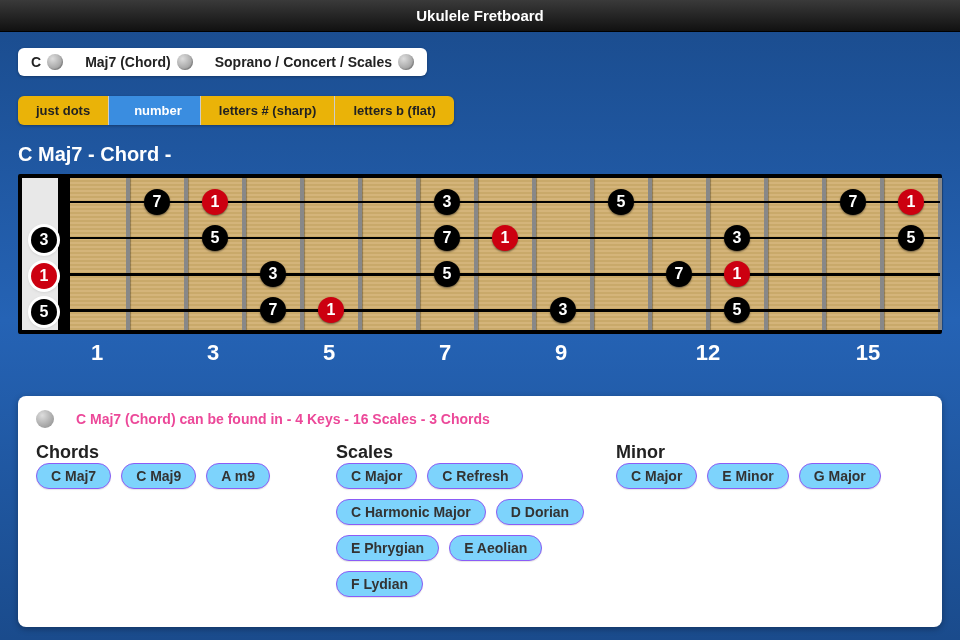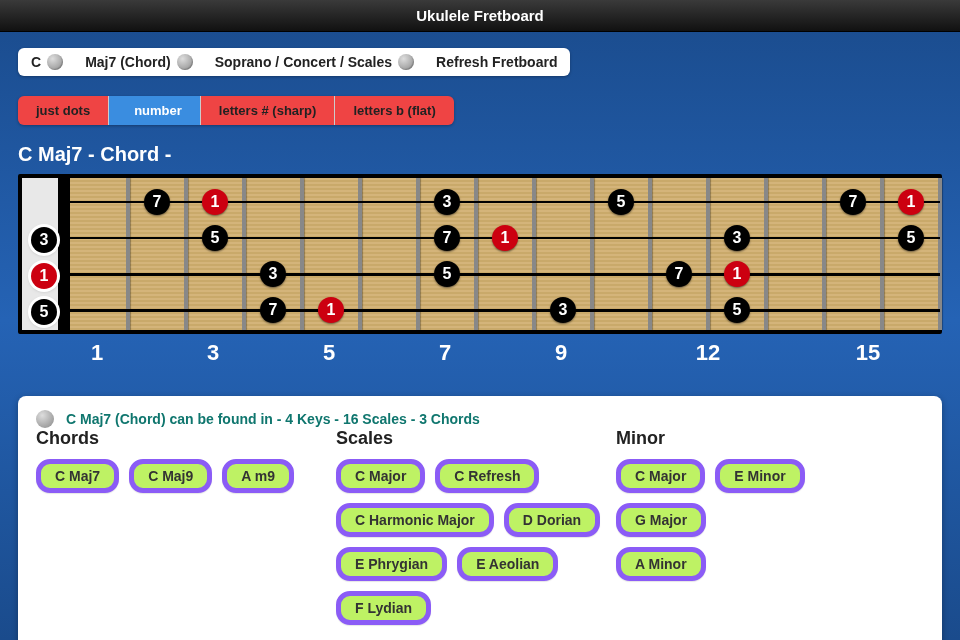--- a/index.html
+++ b/index.html
@@ -45,21 +45,21 @@
   box-shadow: inset -1px -1px 1px rgba(0,0,0,0.2);
 }
 .seg-row {
   display: inline-flex;
   margin-top: 20px;
   border-radius: 6px;
   overflow: hidden;
   box-shadow: 0 1px 3px rgba(0,0,0,0.3);
 }
 .seg {
-  background: #ef4444;
+  background: #eab308;
   color: #222;
   font-size: 13px;
   font-weight: bold;
   padding: 7px 18px;
   border-right: 1px solid #ccc;
   cursor: pointer;
 }
 .seg:last-child { border-right: none; }
 .seg.active { background: #3a8de0; color: #fff; padding-left: 25px; }
 .chord-title {
@@ -140,39 +140,40 @@
 .info-panel {
   background: #fff;
   border-radius: 8px;
   margin-top: 26px;
   padding: 14px 18px 20px 18px;
   box-shadow: 0 2px 6px rgba(0,0,0,0.3);
 }
 .info-header {
   display: flex;
   align-items: center;
-  gap: 12px;
+  gap: 22px;
   font-size: 14px;
   font-weight: bold;
-  color: #0f766e;
+  color: #ec4899;
+  margin-bottom: 14px;
 }
 .info-header .hdot {
   width: 18px; height: 18px; border-radius: 50%;
   background: radial-gradient(circle at 35% 30%, #ddd, #888);
 }
 .cols { display: flex; }
 .col { flex: 0 0 auto; }
 .col.chords-col { width: 300px; }
 .col.scales-col { width: 280px; }
 .col.keys-col { width: 280px; }
-.col h3 { font-size: 18px; font-weight: bold; color: #222; margin-bottom: 10px; }
+.col h3 { font-size: 18px; font-weight: bold; color: #222; }
 .pill-row { display: flex; flex-wrap: wrap; gap: 10px; margin-bottom: 10px; }
 .pill {
-  background: #bef264;
-  border: 5px solid #8b5cf6;
+  background: #7dd3fc;
+  border: 1px solid #8b5cf6;
   border-radius: 14px;
   padding: 4px 14px;
   font-size: 14px;
   font-weight: bold;
   color: #333;
   cursor: pointer;
   box-shadow: 0 1px 1px rgba(0,0,0,0.1);
 }
 </style>
 </head>
@@ -189,23 +190,20 @@
       <span>C</span>
       <span class="dot"></span>
     </div>
     <div class="sel-item">
       <span>Maj7 (Chord)</span>
       <span class="dot"></span>
     </div>
     <div class="sel-item">
       <span>Soprano / Concert / Scales</span>
       <span class="dot"></span>
-    </div>
-    <div class="sel-item">
-      <span>Refresh Fretboard</span>
     </div>
   </div>
 
   <br>
   <div class="seg-row" id="seg-row">
       <div class="seg">just dots</div>
       <div class="seg active">number</div>
       <div class="seg">letters # (sharp)</div>
       <div class="seg">letters b (flat)</div>
     </div>
@@ -304,21 +302,18 @@
           </div>
       </div>
       <div class="col keys-col">
         <h3>Minor</h3>
         <div id="keys-list">
             <div class="pill-row">
               <span class="pill">C Major</span>
               <span class="pill">E Minor</span>
               <span class="pill">G Major</span>
             </div>
-            <div class="pill-row">
-              <span class="pill">A Minor</span>
-            </div>
           </div>
       </div>
     </div>
   </div>
 
 </div>
 
 </body></html>

